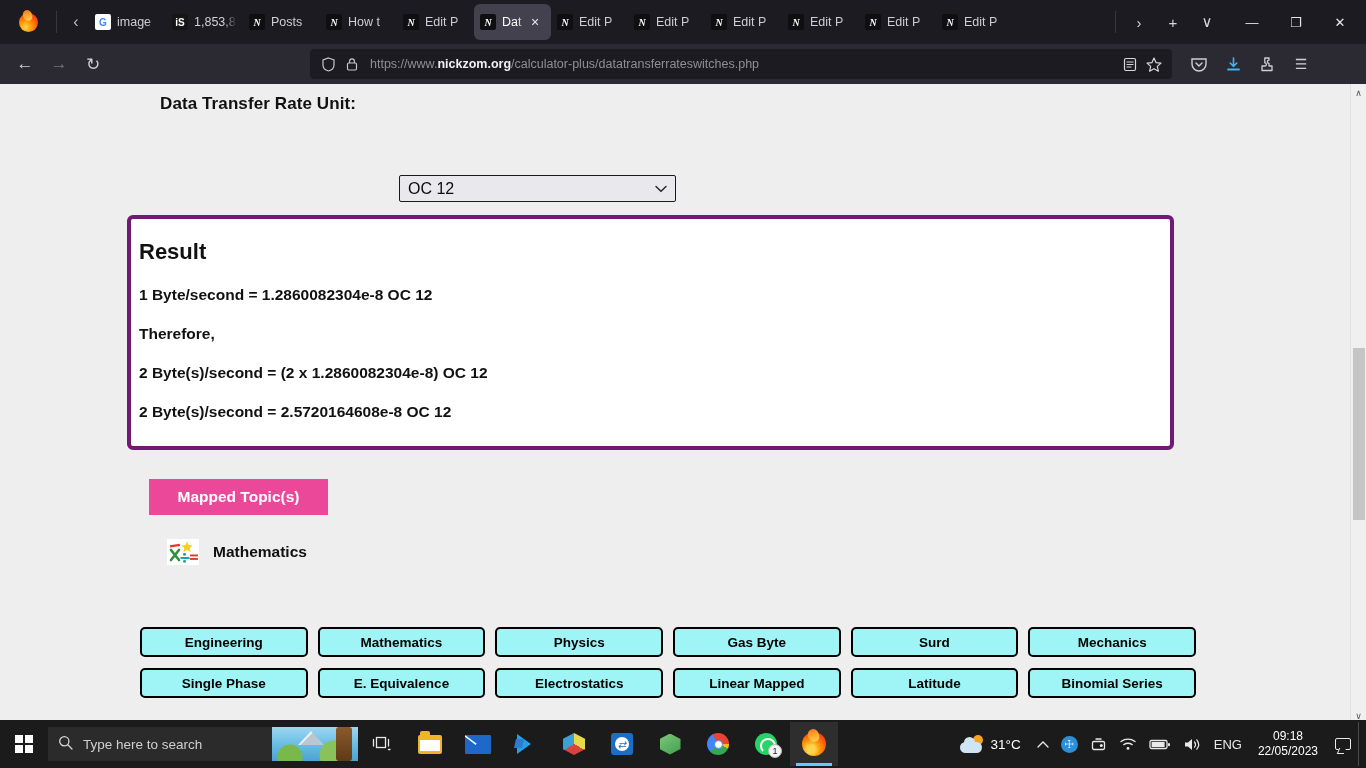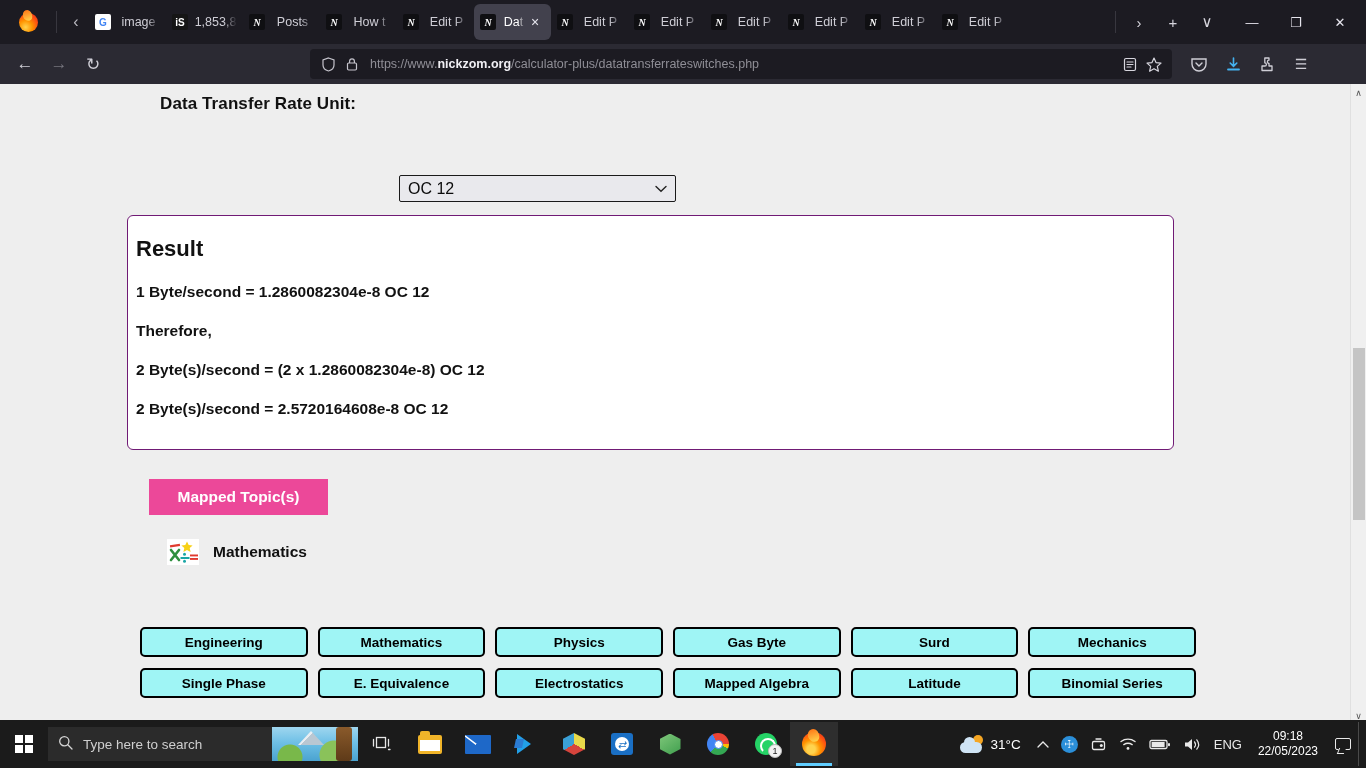--- a/index.html
+++ b/index.html
@@ -55,21 +55,20 @@
     display: flex; align-items: center; justify-content: center;
     font-size: 10px; font-weight: bold; overflow: hidden;
   }
   .fav-nickzom { background: #0f0f12; color: #fff; font-style: italic; font-family: "Liberation Serif", serif; font-size: 12px; }
   .fav-google { background: #ffffff; color: #4285f4; font-weight: 700; font-size: 12px; }
   .fav-is { background: #151515; color: #fff; font-weight: 700; font-size: 11px; }
   .tab-title {
     overflow: hidden; text-overflow: clip; flex: 1 1 auto;
     -webkit-mask-image: linear-gradient(90deg, #000 70%, transparent 100%);
     mask-image: linear-gradient(90deg, #000 70%, transparent 100%);
-    text-align: center;
   }
   .tab-close { width: 14px; flex: 0 0 14px; font-size: 14px; color: #e7e6ee; line-height: 1; }
   .tab-actions { display: flex; align-items: center; flex: 0 0 auto; }
   .chrome-btn {
     width: 34px; height: 32px; display: flex; align-items: center; justify-content: center;
     color: #d7d6de; font-size: 15px;
   }
   .win-controls { display: flex; align-items: center; flex: 0 0 auto; margin-left: 6px; }
   .win-btn { width: 44px; height: 32px; display: flex; align-items: center; justify-content: center; color: #e6e5ee; font-size: 13px; }
 
@@ -107,21 +106,21 @@
 
   .convert-btn {
     position: absolute; left: 160px; top: 156px; width: 165px; height: 33px;
     background: #ffd900; border: 2px solid #000; border-radius: 7px;
     display: flex; align-items: center; justify-content: center;
     font-size: 15px; font-weight: bold; color: #000;
   }
 
   .result-card {
     position: absolute; left: 127px; top: 128px; width: 1047px; height: 235px;
-    background: #fff; border: 1px solid #701a75; border-radius: 6px;
+    background: #fff; border: 4px solid #701a75; border-radius: 6px;
     padding: 20px 0 0 8px;
   }
   .result-title { font-size: 22px; font-weight: bold; color: #111; padding-left: 0; }
   .result-line { font-size: 15.5px; font-weight: bold; color: #111; margin-top: 21px; }
 
   .mapped-badge {
     position: absolute; left: 149px; top: 392px; width: 179px; height: 36px;
     background: #ec4899; color: #fff; display: flex; align-items: center; justify-content: center;
     font-size: 15.5px; font-weight: bold;
   }
@@ -407,21 +406,21 @@
     <div class="topic-grid" id="topic-grid">
         <div class="topic-btn">Engineering</div>
         <div class="topic-btn">Mathematics</div>
         <div class="topic-btn">Physics</div>
         <div class="topic-btn">Gas Byte</div>
         <div class="topic-btn">Surd</div>
         <div class="topic-btn">Mechanics</div>
         <div class="topic-btn">Single Phase</div>
         <div class="topic-btn">E. Equivalence</div>
         <div class="topic-btn">Electrostatics</div>
-        <div class="topic-btn">Mapped Algebra</div>
+        <div class="topic-btn">Linear Mapped</div>
         <div class="topic-btn">Latitude</div>
         <div class="topic-btn">Binomial Series</div>
       </div>
   </div>
 </div>
 
 <div class="pagescroll">
   <div class="ps-arrow">∧</div>
   <div class="ps-thumb"></div>
   <div class="ps-arrow bottom">∨</div>

